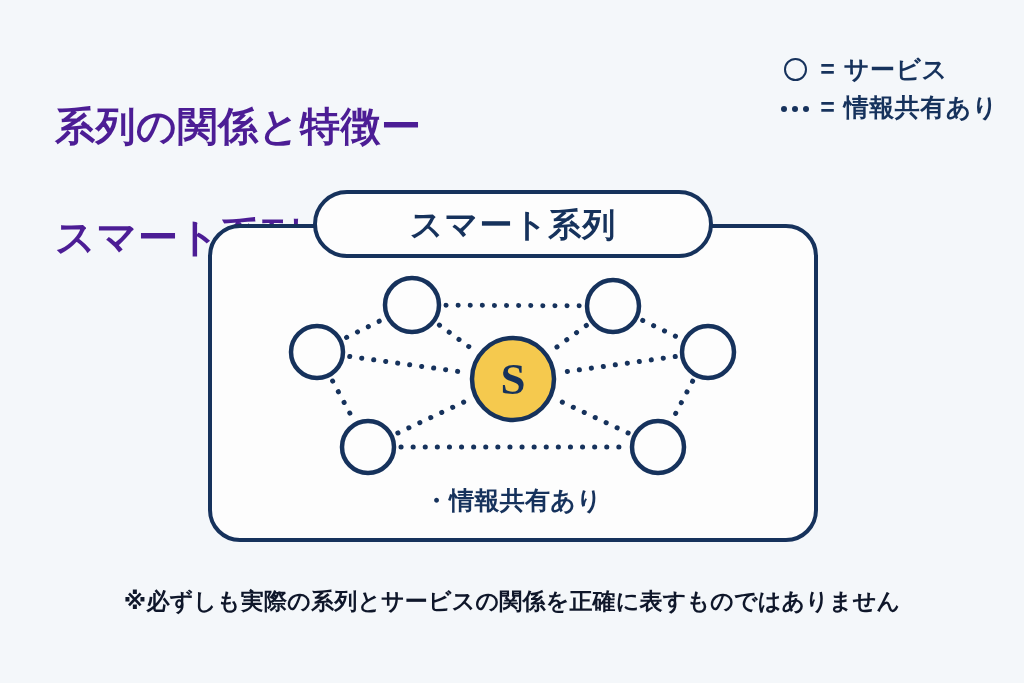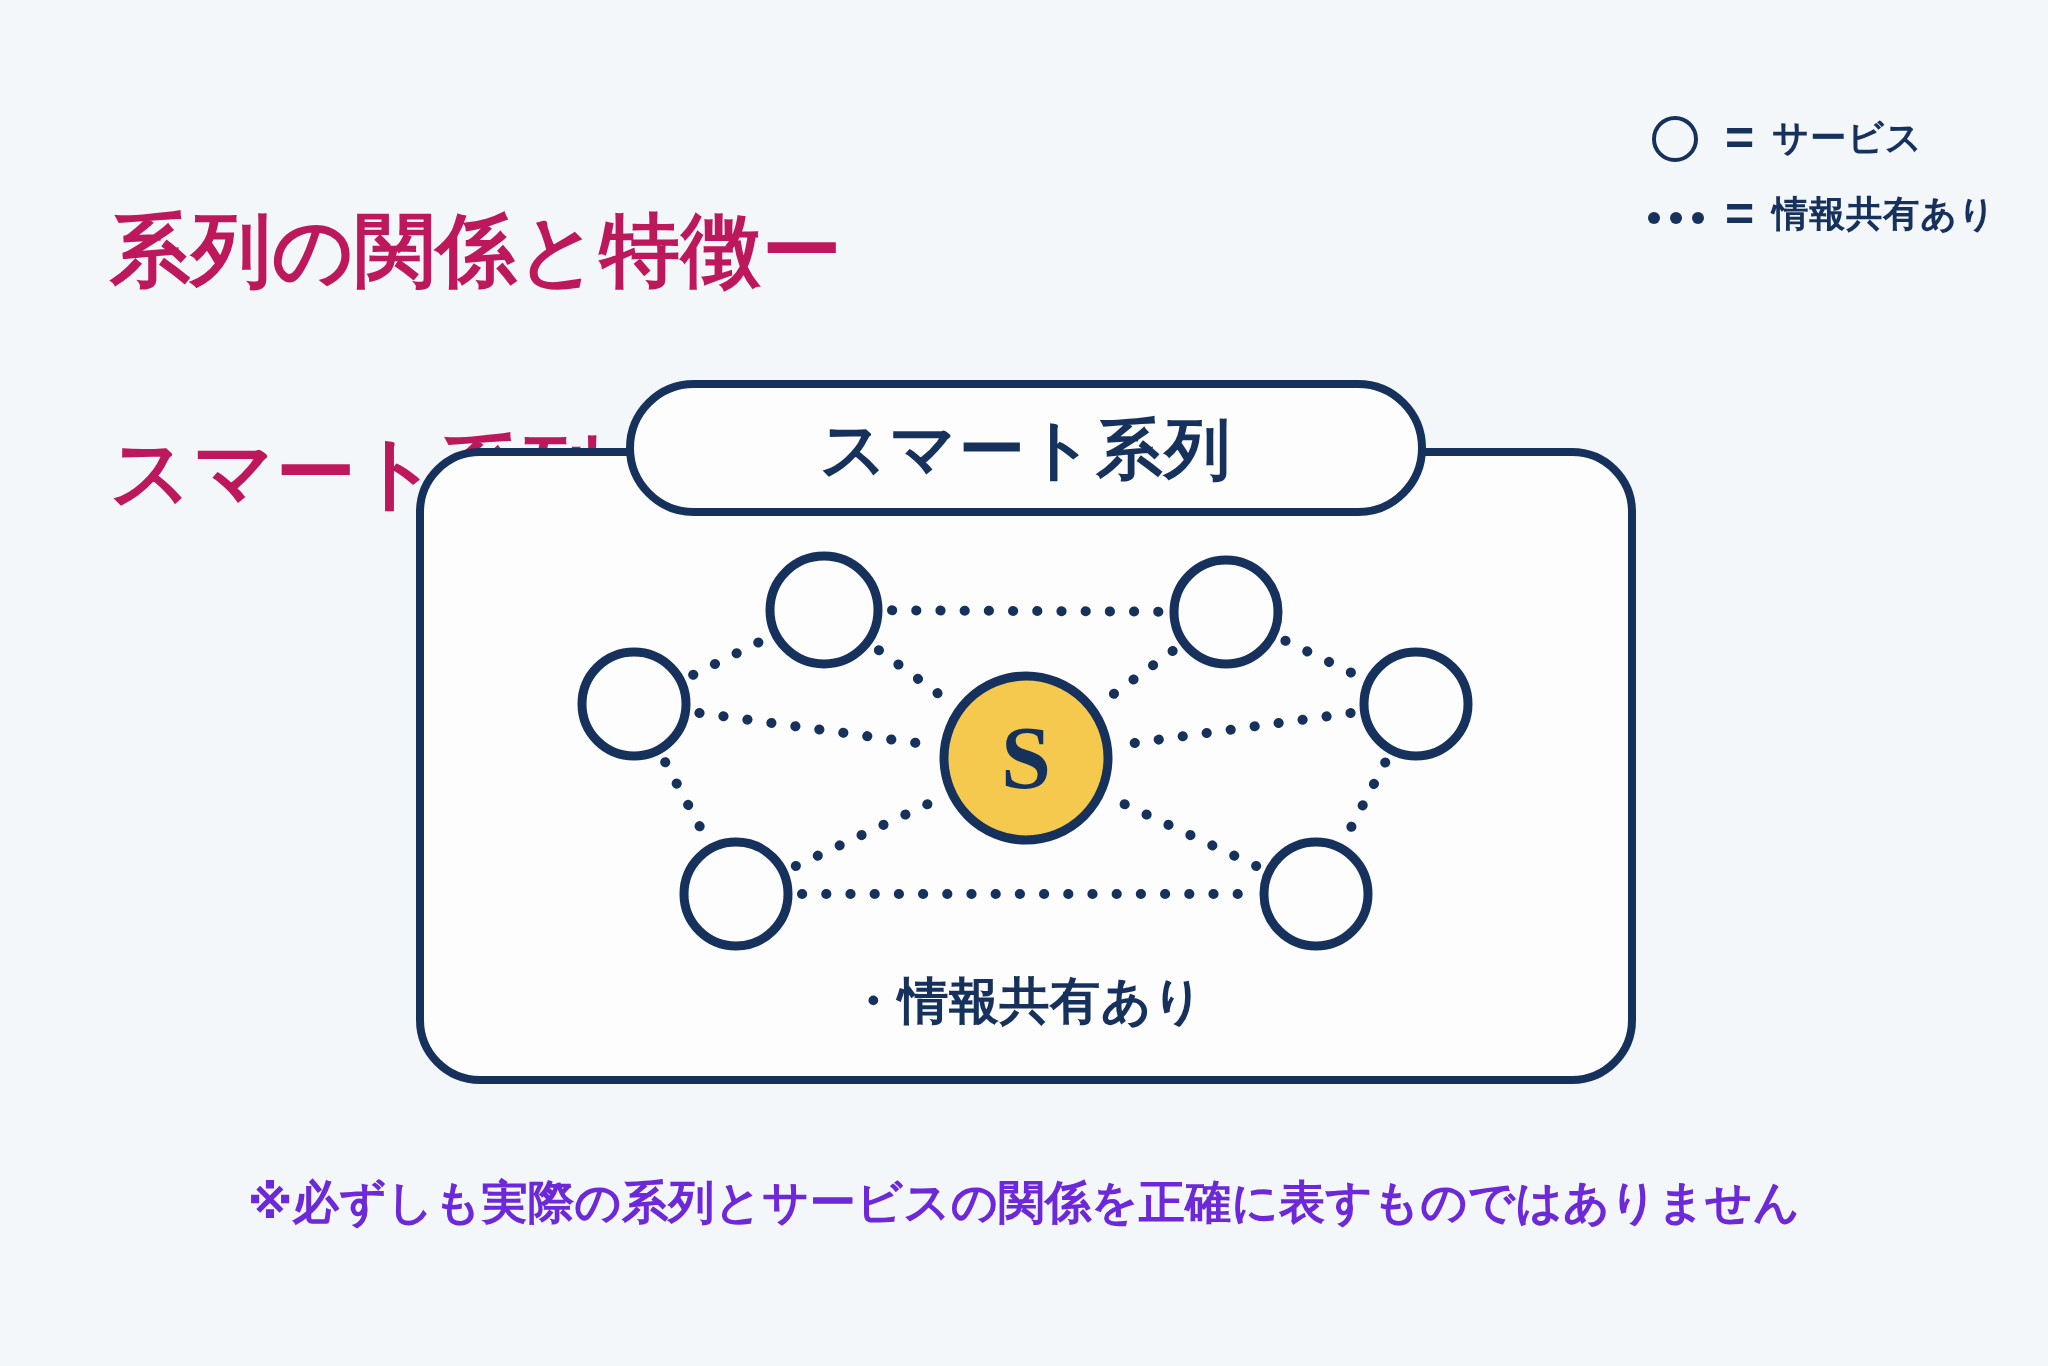--- a/index.html
+++ b/index.html
@@ -25,21 +25,21 @@
   
   .title {
     position: absolute;
     left: 55px;
     top: 44px;
     width: 640px;
     font-size: 40px;
     font-weight: bold;
     line-height: 1.38;
     letter-spacing: 0.5px;
-    color: #be185d;
+    color: #4c1d95;
     white-space: pre-line;
   }
   .title-line {
     display: block;
   }
 
   
   .legend {
     position: absolute;
     right: 26px;
@@ -78,21 +78,21 @@
     border-radius: 50%;
     background: #16325c;
   }
   .legend-eq {
     font-size: 25px;
     font-weight: bold;
     margin: 0 9px 0 5px;
     color: #16325c;
   }
   .legend-text {
-    font-size: 18px;
+    font-size: 25px;
     font-weight: bold;
     color: #16325c;
     letter-spacing: 0.5px;
   }
 
   
   .card {
     position: absolute;
     left: 208px;
     top: 224px;
@@ -160,21 +160,21 @@
 
   
   .footnote {
     position: absolute;
     left: 0;
     top: 586px;
     width: 1024px;
     text-align: center;
     font-size: 23px;
     font-weight: bold;
-    color: #6d28d9;
+    color: #0f172a;
     letter-spacing: 0.2px;
   }
 </style>
 </head>
 <body>
 
 <div class="page">
 
   <div class="title">
     <span class="title-line">系列の関係と特徴ー</span>

